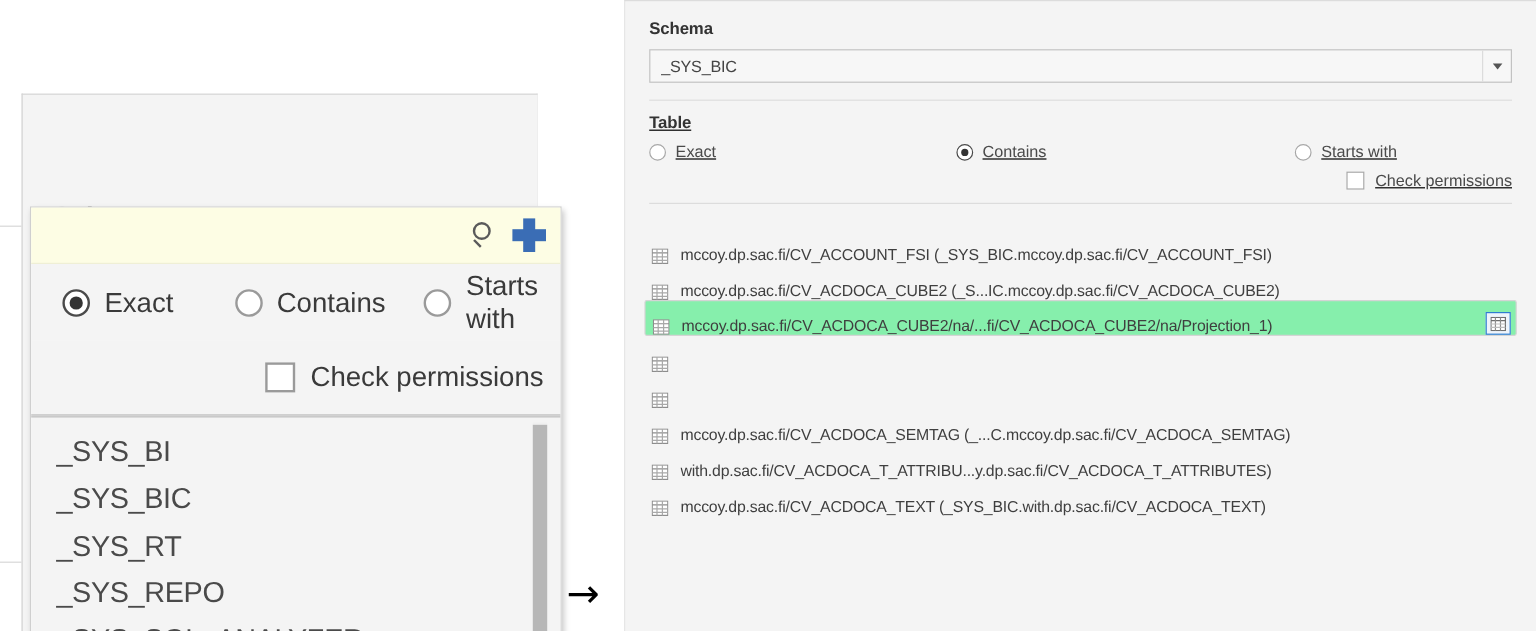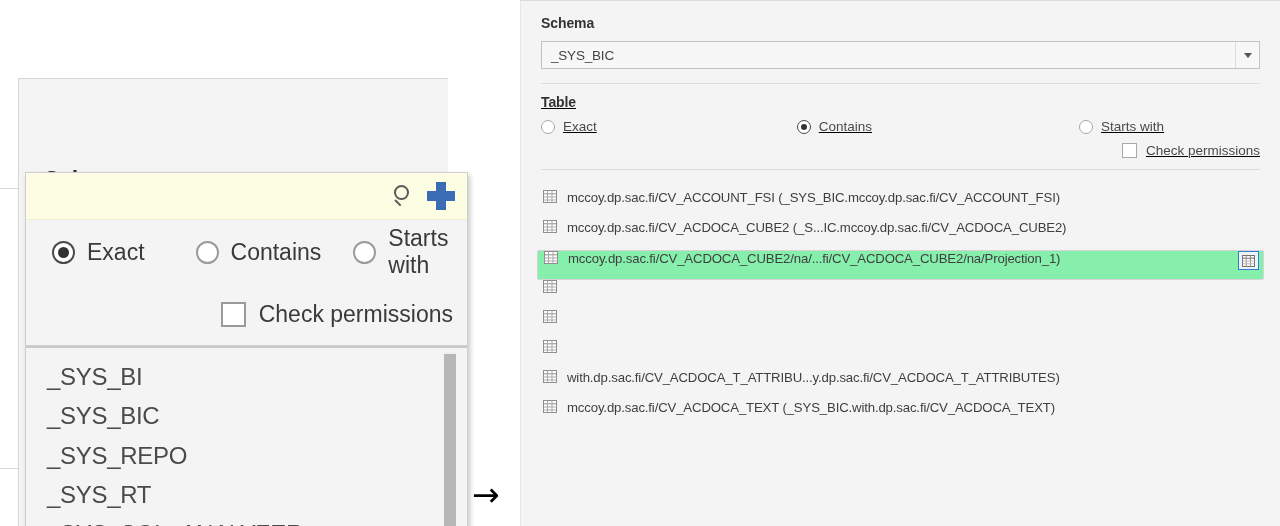--- a/index.html
+++ b/index.html
@@ -253,21 +253,21 @@
   }
   .cbox-s {
     width: 15px; height: 15px; border: 1.4px solid #a8a8a8; background: #fff;
     flex: none;
   }
   .r-list-divider {
     margin: 11px 0 0 0; height: 1px; background: #dcdcdc;
   }
   .r-list { padding: 4px 16px 0 16px; }
   .r-row {
-    display: flex; align-items: flex-start; gap: 10px;
+    display: flex; align-items: flex-end; gap: 10px;
     height: 30px; padding: 0 4px 0 6px;
     font-size: 13.2px; color: #3f3f3f;
     letter-spacing: -0.15px;
     white-space: nowrap;
   }
   .r-row.selected {
     background: #86efac;
     border: 1px solid #d4d4d4;
     border-radius: 2px;
   }
@@ -326,22 +326,22 @@
     </div>
 
     <div class="l-perm">
       <span class="cbox-l"></span>
       <span>Check permissions</span>
     </div>
 
     <div class="l-list">
       <div class="l-list-item">_SYS_BI</div>
       <div class="l-list-item">_SYS_BIC</div>
+      <div class="l-list-item">_SYS_RT</div>
       <div class="l-list-item">_SYS_REPO</div>
-      <div class="l-list-item">_SYS_RT</div>
       <div class="l-list-item">_SYS_SQL_ANALYZER</div>
 
       <div class="l-scrollbar"></div>
       <div class="l-scroll-thumb"></div>
     </div>
   </div>
 
   <div class="arrow-glyph">→</div>
 
   <div class="right-panel">
@@ -468,20 +468,21 @@
         <span class="grid-ico">
           <svg width="14" height="13" viewBox="0 0 14 13">
               <rect x="0.5" y="0.5" width="13" height="12" fill="#fff" stroke="#8d8d8d"></rect>
               <line x1="0.5" y1="3.8" x2="13.5" y2="3.8" stroke="#8d8d8d"></line>
               <line x1="0.5" y1="7" x2="13.5" y2="7" stroke="#a9a9a9"></line>
               <line x1="0.5" y1="10" x2="13.5" y2="10" stroke="#a9a9a9"></line>
               <line x1="4.5" y1="0.5" x2="4.5" y2="12.5" stroke="#a9a9a9"></line>
               <line x1="9" y1="0.5" x2="9" y2="12.5" stroke="#a9a9a9"></line>
             </svg>
         </span>
+        <span class="r-row-text">mccoy.dp.sac.fi/CV_ACDOCA_SEMTAG (_...C.mccoy.dp.sac.fi/CV_ACDOCA_SEMTAG)</span>
       </div>
 
       <div class="r-row">
         <span class="grid-ico">
           <svg width="14" height="13" viewBox="0 0 14 13">
               <rect x="0.5" y="0.5" width="13" height="12" fill="#fff" stroke="#8d8d8d"></rect>
               <line x1="0.5" y1="3.8" x2="13.5" y2="3.8" stroke="#8d8d8d"></line>
               <line x1="0.5" y1="7" x2="13.5" y2="7" stroke="#a9a9a9"></line>
               <line x1="0.5" y1="10" x2="13.5" y2="10" stroke="#a9a9a9"></line>
               <line x1="4.5" y1="0.5" x2="4.5" y2="12.5" stroke="#a9a9a9"></line>

